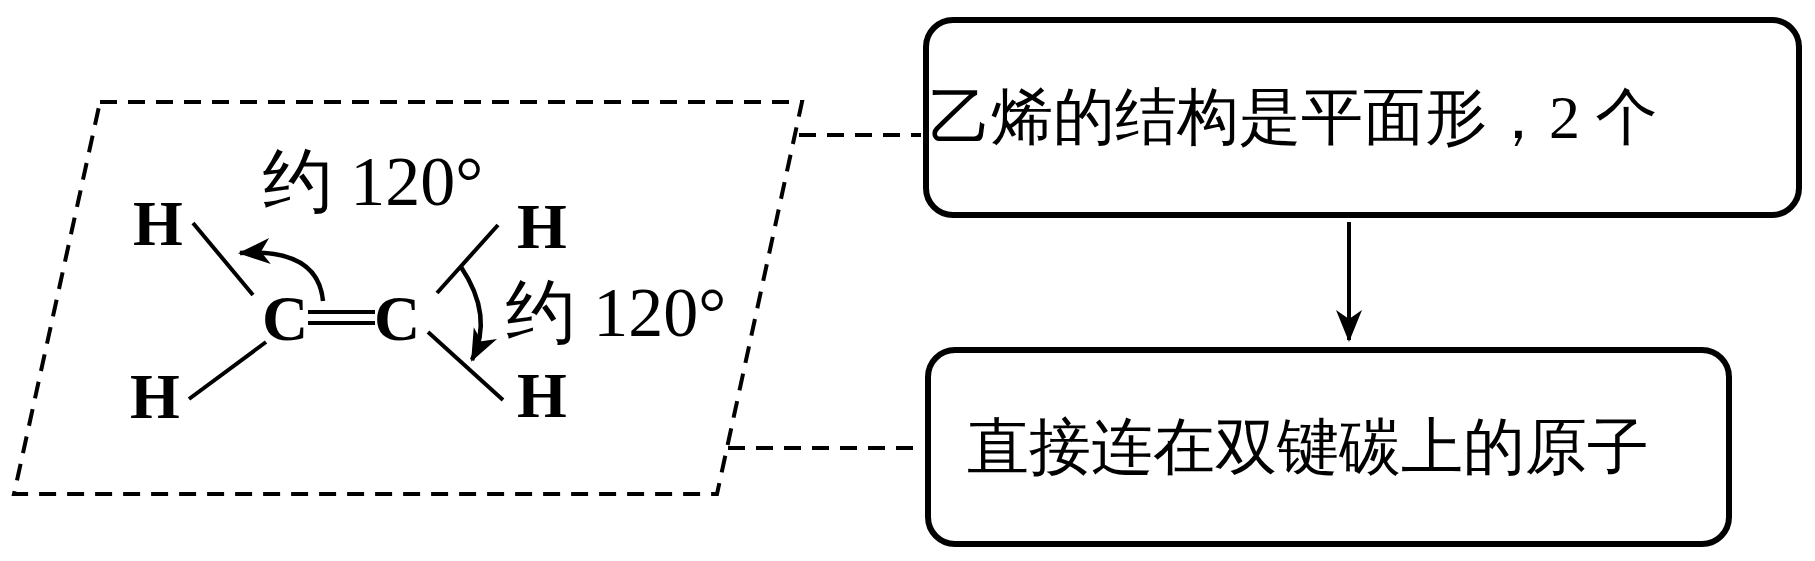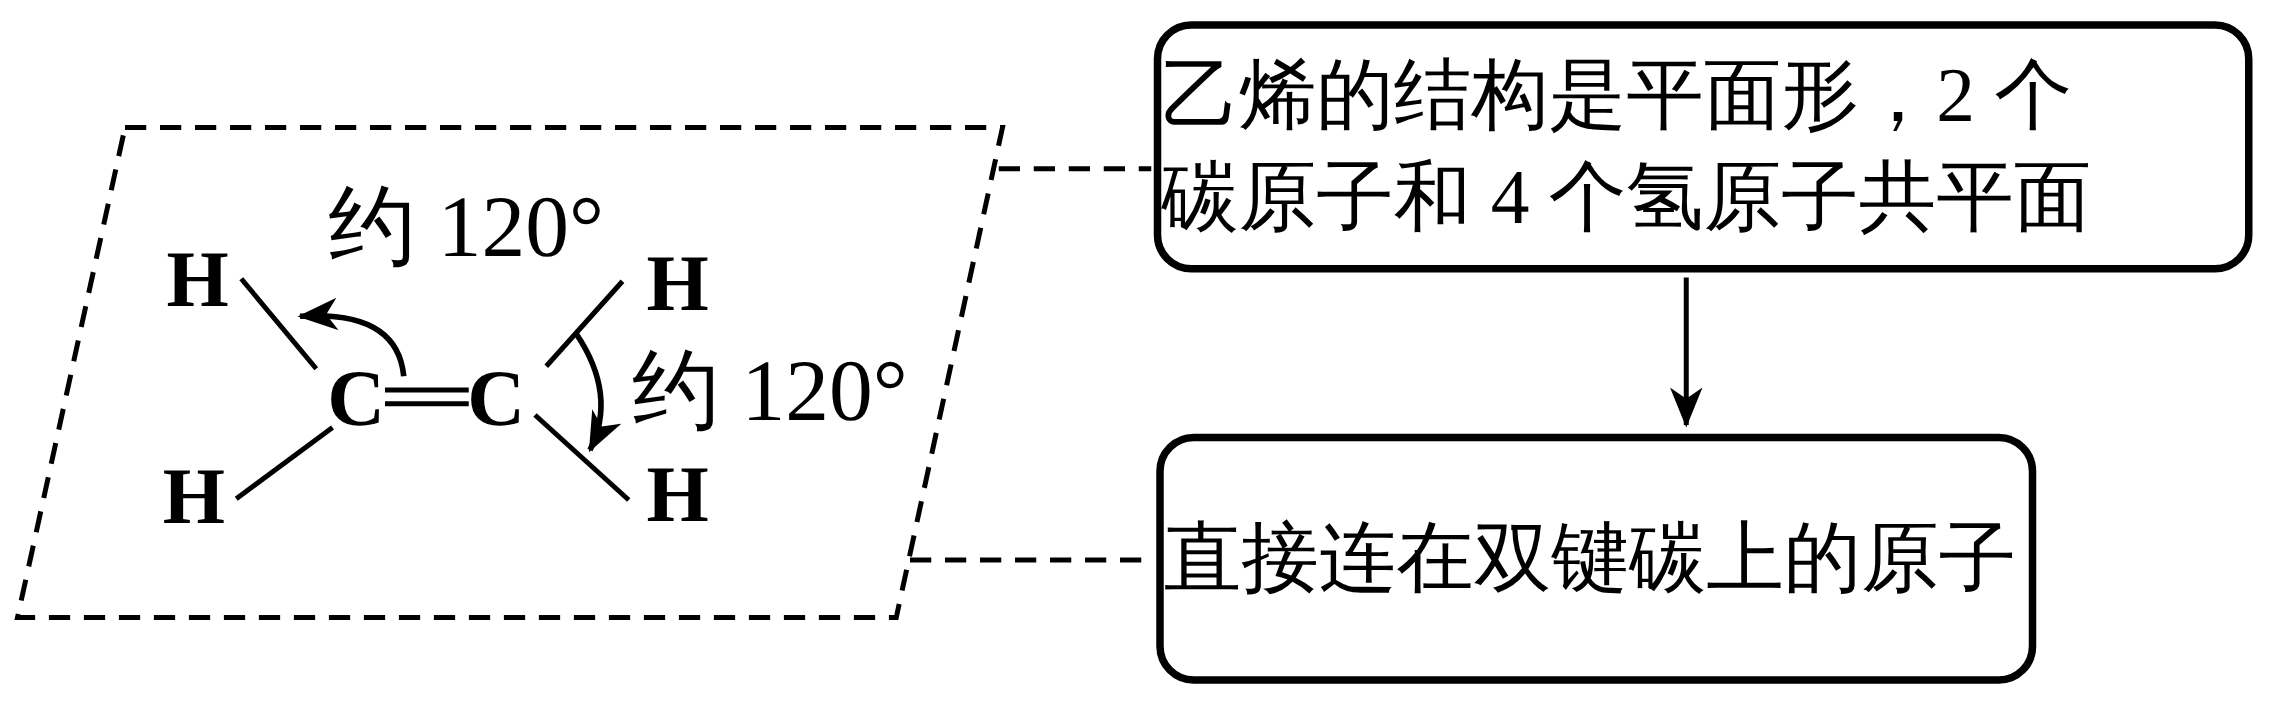--- a/index.html
+++ b/index.html
@@ -47,21 +47,21 @@
     justify-content: center;
     align-items: flex-start;
     text-align: center;
     color: var(--ink);
     font-family: "Liberation Serif", serif;
     font-size: 62px;
     line-height: 81px;
     white-space: nowrap;
   }
   .callout-top    { left: 923px; top: 17px;  width: 879px; height: 201px; }
-  .callout-bottom { left: 925px; top: 347px; width: 704px; height: 200px; }
+  .callout-bottom { left: 925px; top: 347px; width: 807px; height: 200px; padding-left: 36px; }
 </style>
 </head>
 <body>
 
 <div class="stage">
 
   <svg class="diagram" width="1815" height="561" viewBox="0 0 1815 561">
     <defs>
       <marker id="ah" markerUnits="userSpaceOnUse" markerWidth="36" markerHeight="28" refX="30" refY="13" orient="auto">
         <path d="M0,0 L32,13 L0,26 L9,13 Z" fill="#000000"></path>
@@ -92,20 +92,19 @@
     <text x="542" y="417" class="atom">H</text>
     <text x="285" y="340" class="atom">C</text>
     <text x="397" y="340" class="atom">C</text>
 
     <text x="373" y="205" class="angle-label">约 120°</text>
     <text x="616" y="336" class="angle-label">约 120°</text>
   </svg>
 
   <div class="callout callout-top">
     <div>乙烯的结构是平面形，2 个</div>
-    <div>碳原子和 4 个氢原子共平面</div>
   </div>
 
   <div class="callout callout-bottom">
     <div>直接连在双键碳上的原子</div>
   </div>
 
 </div>
 
 </body></html>

